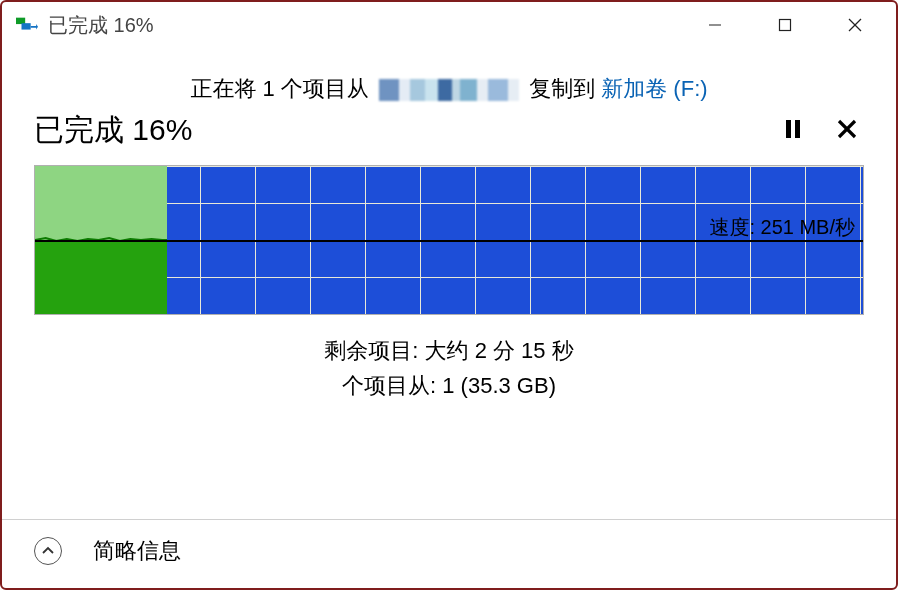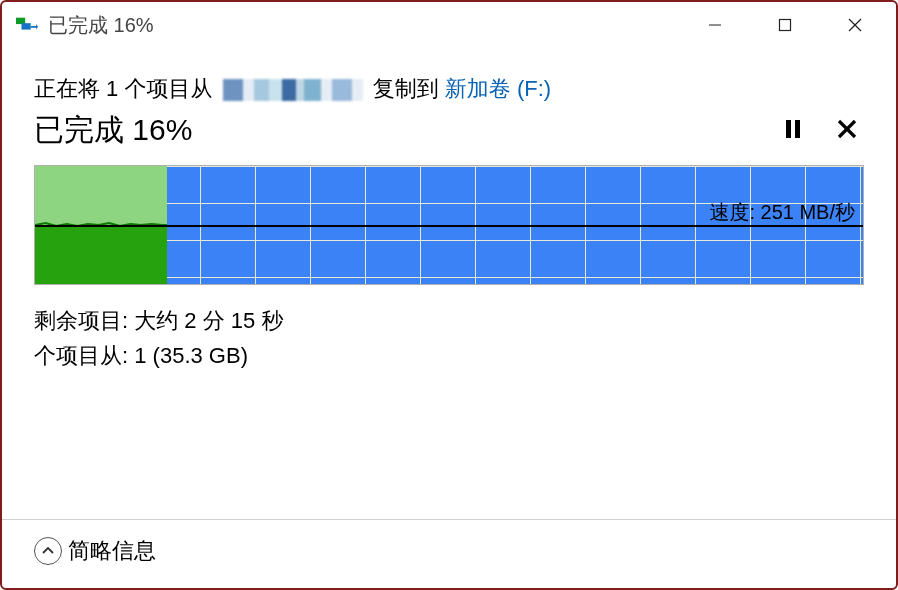--- a/index.html
+++ b/index.html
@@ -42,20 +42,21 @@
       height: 40px;
       display: flex;
       align-items: center;
       justify-content: center;
       color: #333;
     }
     .winbtn svg { width: 14px; height: 14px; stroke: #222; stroke-width: 1.2; fill: none; }
     .content {
       padding: 16px 32px 0 32px;
       flex: 1;
+      text-align: center;
     }
     .copy-line {
       font-size: 22px;
       color: #000;
       margin-top: 10px;
       margin-bottom: 6px;
     }
     .copy-line .link { color: #0a63b4; }
     .pixelated {
       display: inline-block;
@@ -79,23 +80,23 @@
       color: #000;
     }
     .actions {
       display: flex;
       gap: 32px;
       padding-right: 6px;
     }
     .action-btn svg { width: 22px; height: 22px; }
     .chart-wrap {
       border: 1px solid #b0b0b0;
-      height: 120px;
+      height: 150px;
       position: relative;
-      background: #3b82f6;
+      background: #1d4ed8;
       overflow: hidden;
       padding-left: 28px;
     }
     .chart-grid {
       position: absolute; inset: 0;
       background-image:
         repeating-linear-gradient(to right, #e8e8d8 0 1px, transparent 1px 55px),
         repeating-linear-gradient(to bottom, #e8e8d8 0 1px, transparent 1px 37px);
     }
     .chart-fill-top {
@@ -145,21 +146,21 @@
       width: 380px; height: 24px;
       background:
         linear-gradient(90deg,#9aa 0 6%, #ccc 6% 10%, #777 10% 16%, #ddd 16% 22%, #555 22% 30%, #bbb 30% 36%, #eee 36% 42%, #666 42% 50%, #c9c9c9 50% 58%, #888 58% 64%, #e0e0e0 64% 72%, #444 72% 80%, #ccc 80% 88%, #aaa 88% 100%);
       filter: blur(1.3px);
     }
     .footer {
       border-top: 1px solid #d0d0d0;
       padding: 16px 32px 22px 32px;
       display: flex;
       align-items: center;
-      gap: 6px;
+      gap: 31px;
     }
     .chev-circle {
       width: 28px; height: 28px;
       border: 1.5px solid #555;
       border-radius: 50%;
       display: flex; align-items: center; justify-content: center;
     }
     .chev-circle svg { width: 14px; height: 14px; }
     .footer-text { font-size: 22px; color: #000; }
   </style>

